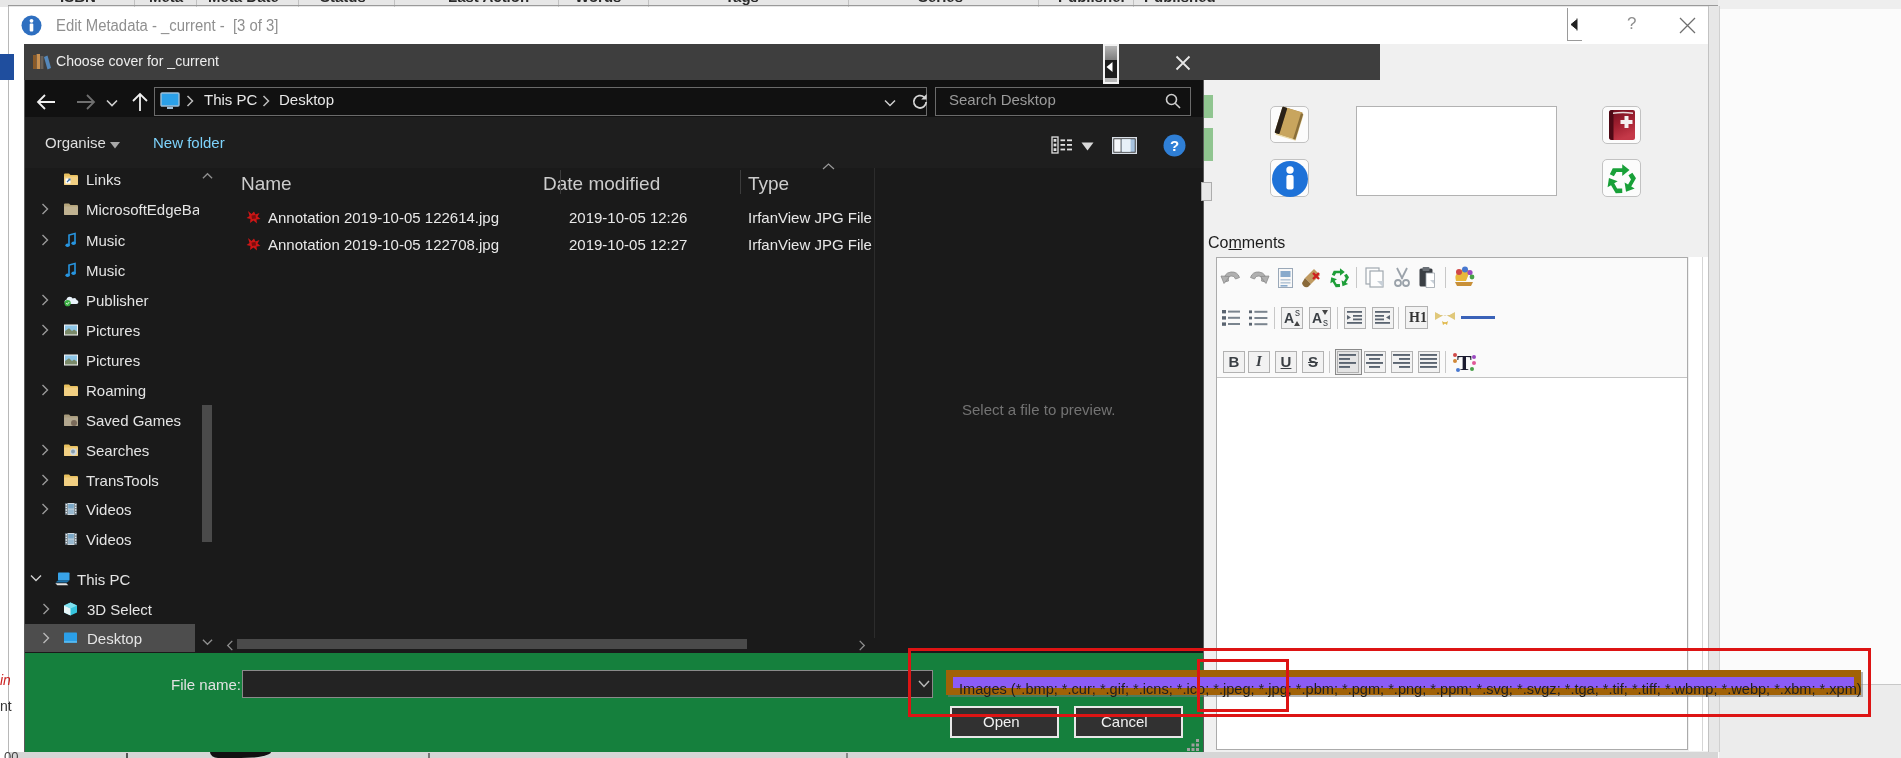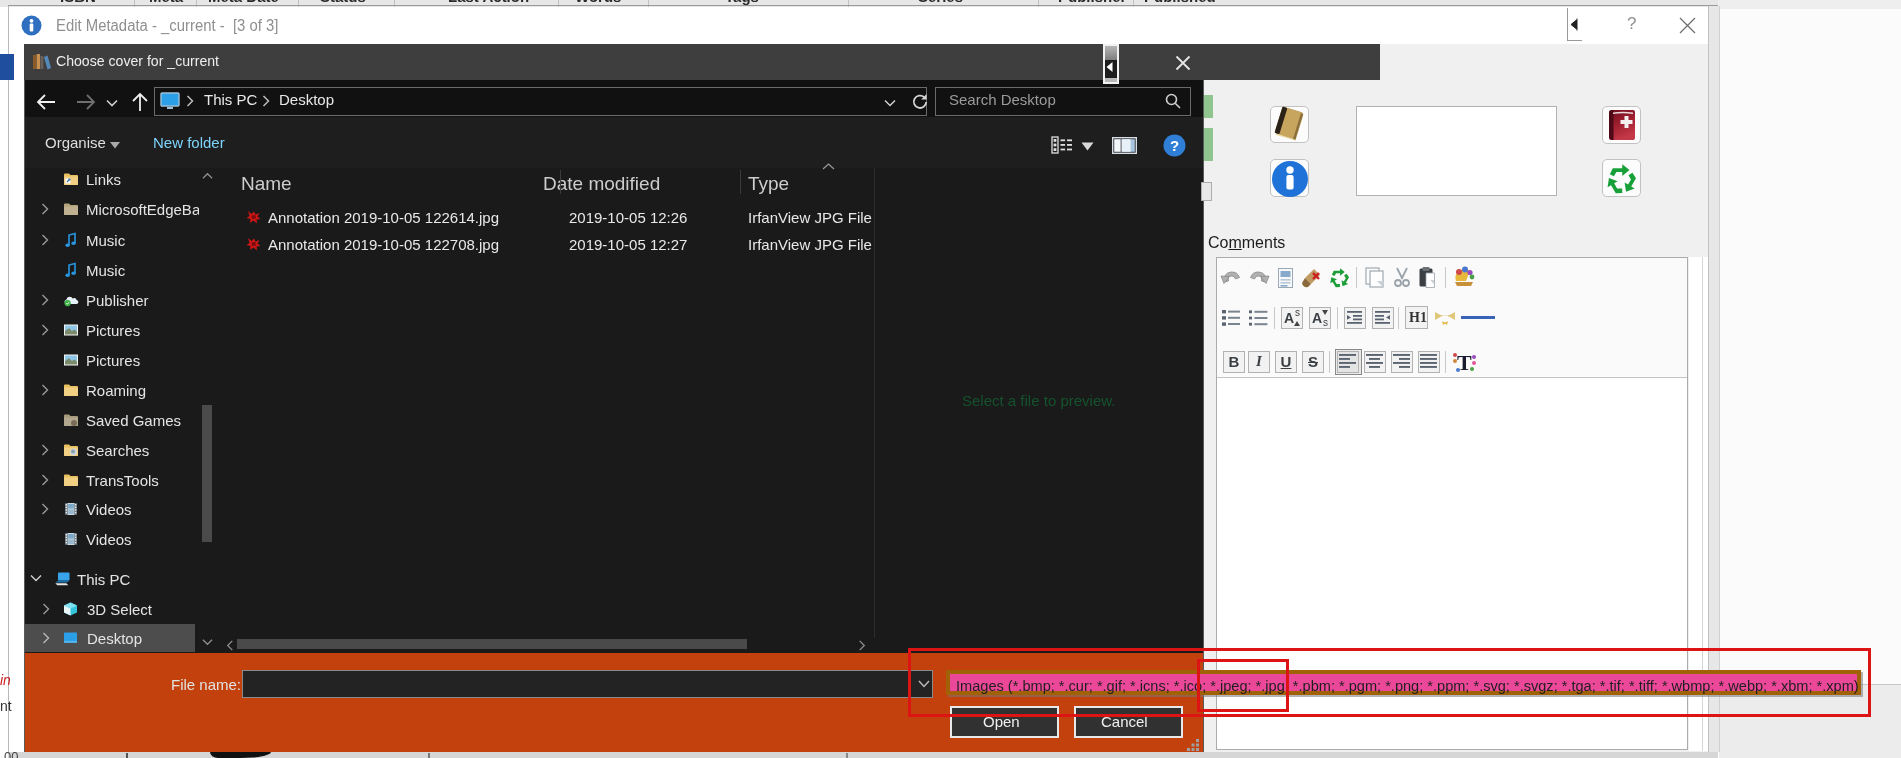--- a/index.html
+++ b/index.html
@@ -16,35 +16,35 @@
 #em-body-right { position:absolute; left:1204px; top:44px; width:515px; height:708px; background:#f0f0f0; }
 #em-left-strip { position:absolute; left:8px; top:44px; width:16px; height:708px; background:#ffffff; }
 #em-bottom { position:absolute; left:8px; top:752px; width:1711px; height:6px; background:#d6d6d6; }
 #right-outer { position:absolute; left:1718px; top:0; width:183px; height:758px; background:#fbfbfb; }
 
 #fd { position:absolute; left:24px; top:44px; width:1180px; height:708px; background:#1a1a1a; border:1px solid #5a5a5a; }
 #fd-title { position:absolute; left:24px; top:44px; width:1356px; height:36px; background:#3e3e3e; }
 #fd-title .txt { position:absolute; left:32px; top:8px; font-size:15px; color:#eeeeee; transform:scaleX(0.94); transform-origin:0 0; }
 #fd-nav { position:absolute; left:25px; top:80px; width:1178px; height:37px; background:#111111; }
 #fd-cmd { position:absolute; left:25px; top:117px; width:1178px; height:51px; background:#1e1e1e; }
-#fd-footer { position:absolute; left:25px; top:653px; width:1178px; height:99px; background:#c2410c; }
+#fd-footer { position:absolute; left:25px; top:653px; width:1178px; height:99px; background:#15803d; }
 .navtxt { position:absolute; font-size:15px; color:#e8e8e8; white-space:nowrap; }
 .box { position:absolute; border:1px solid #6b6b6b; }
 
 #sidebar { position:absolute; left:25px; top:168px; width:190px; height:485px; background:#1a1a1a; overflow:hidden; }
 .ti { position:absolute; font-size:15px; color:#e4e4e4; white-space:nowrap; }
 
 .hdrtxt { position:absolute; font-size:19px; color:#cccccc; white-space:nowrap; }
 .ftxt { position:absolute; font-size:15px; color:#e8e8e8; white-space:nowrap; }
 
 #red1 { position:absolute; left:908px; top:648px; width:963px; height:69px; border:3px solid #dd1414; z-index:60; }
 #red2 { position:absolute; left:1197px; top:659px; width:92px; height:53px; border:3px solid #dd1414; z-index:61; }
 
-#ftooltip { position:absolute; left:946px; top:670px; width:915px; height:25px; background:#ec4899;
-  border:4px solid #a16207; z-index:50; box-shadow:2px 2px 0 rgba(120,120,120,.55);padding-left:20px; }
+#ftooltip { position:absolute; left:946px; top:670px; width:915px; height:25px; background:#8b5cf6;
+  border:7px solid #a16207; z-index:50; box-shadow:2px 2px 0 rgba(120,120,120,.55);padding-left:20px; }
 #ftooltip span { position:absolute; left:6px; top:3px; font-size:15.5px; color:#1f1f1f; white-space:nowrap; transform:scaleX(0.94); transform-origin:0 0; }
 .tb { position:absolute; width:22px; height:22px; border:1px solid #b2b2b2; background:#f2f2f2; }
 .tb .bt { position:absolute; left:0; top:1px; width:100%; text-align:center; font-size:15px; font-weight:bold; color:#3a3f44; }
 .tb .bi { position:absolute; left:2px; top:2px; font-size:14px; font-weight:bold; color:#3a3f44; }
 .tb .sup { position:absolute; left:13px; top:-1px; font-size:10px; color:#3a3f44; }
 .tb .sub { position:absolute; left:13px; top:9px; font-size:10px; color:#3a3f44; }
 </style>
 </head>
 <body>
 
@@ -414,21 +414,21 @@
   <span class="ftxt" style="left:569px;top:209px">2019-10-05 12:26</span>
   <span class="ftxt" style="left:748px;top:209px">IrfanView JPG File</span>
 
   <svg class="abs" style="left:245px;top:236px" width="17" height="17" viewBox="0 0 17 17">
       <use href="#irfan"></use>
     </svg>
   <span class="ftxt" style="left:268px;top:236px">Annotation 2019-10-05 122708.jpg</span>
   <span class="ftxt" style="left:569px;top:236px">2019-10-05 12:27</span>
   <span class="ftxt" style="left:748px;top:236px">IrfanView JPG File</span>
 
-  <span class="ftxt" style="left:962px;top:392px;color:#14532d">Select a file to preview.</span>
+  <span class="ftxt" style="left:962px;top:401px;color:#737373">Select a file to preview.</span>
 
   <svg class="abs" style="left:226px;top:640px" width="8" height="11" viewBox="0 0 8 12">
       <path d="M6.5 1 L1.5 6 L6.5 11" stroke="#8f8f8f" stroke-width="1.4" fill="none"></path>
     </svg>
   <div class="abs" style="left:237px;top:639px;width:510px;height:10px;background:#4a4a4a"></div>
   <svg class="abs" style="left:858px;top:640px" width="8" height="11" viewBox="0 0 8 12">
       <path d="M1.5 1 L6.5 6 L1.5 11" stroke="#8f8f8f" stroke-width="1.4" fill="none"></path>
     </svg>
   <div class="abs" style="left:874px;top:168px;width:1px;height:470px;background:#2c2c2c"></div>
 </div>

